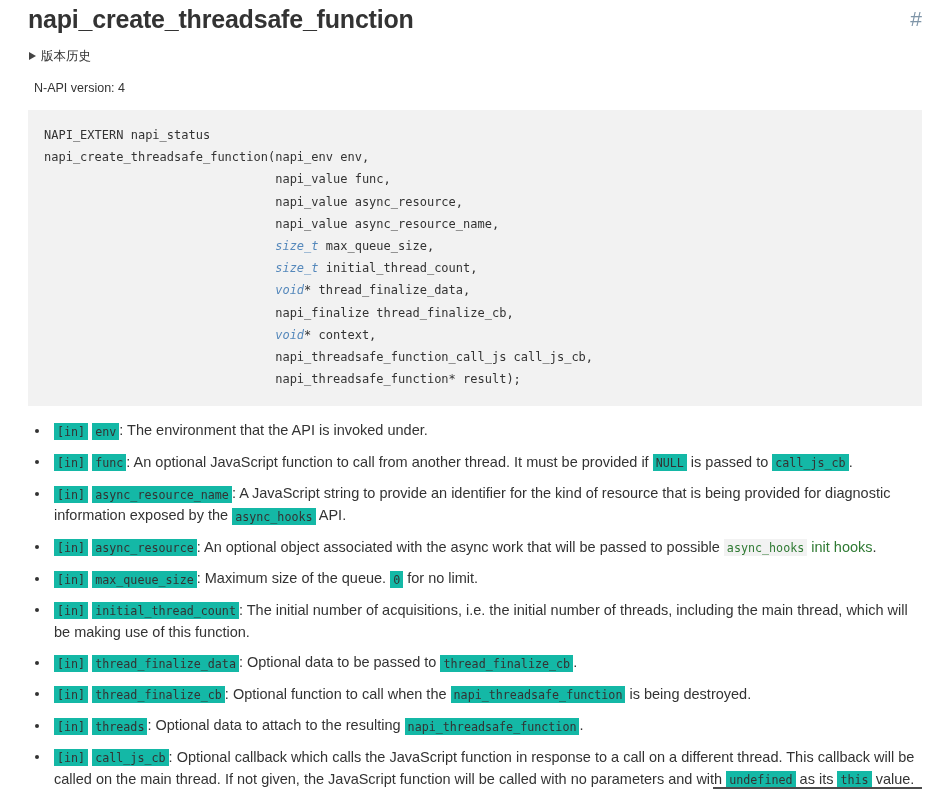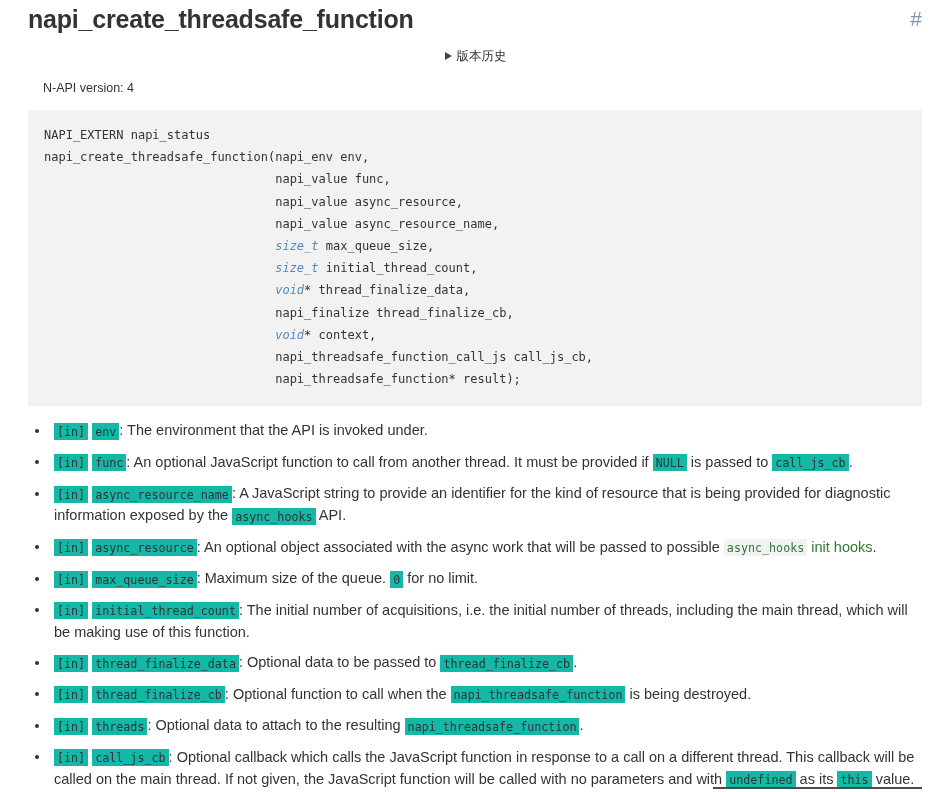--- a/index.html
+++ b/index.html
@@ -50,21 +50,20 @@
     text-decoration: none;
     font-weight: normal;
     font-family: "Liberation Sans", sans-serif;
   }
 
   
   .history-details {
     margin: 12px 0 0 0;
     font-size: 12.5px;
     color: #333333;
-    text-align: center;
   }
   .history-summary {
     list-style: none;
     cursor: pointer;
     display: inline-flex;
     align-items: center;
     gap: 5px;
     line-height: 16px;
     user-select: none;
   }
@@ -78,21 +77,21 @@
     border-left: 7px solid #444444;
     margin-left: 1px;
   }
   .history-label {
     font-size: 12.5px;
     color: #333333;
   }
 
   
   .napi-version {
-    margin: 16px 0 0 15px;
+    margin: 16px 0 0 6px;
     font-size: 12.5px;
     line-height: 16px;
     color: #333333;
   }
 
   
   .code-block {
     margin: 14px 0 0 0;
     background: #f2f2f2;
     padding: 14px 16px 16px 16px;

